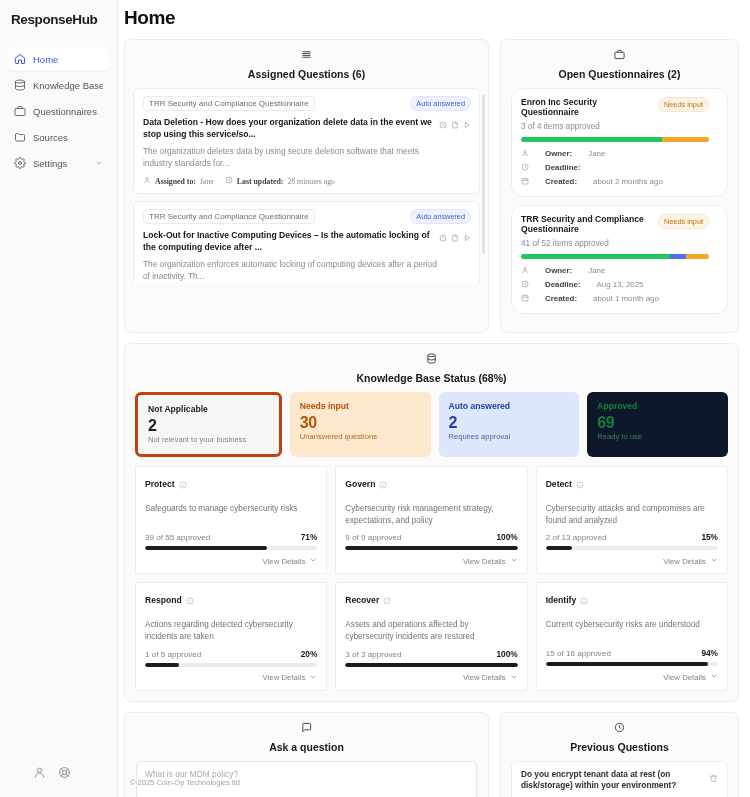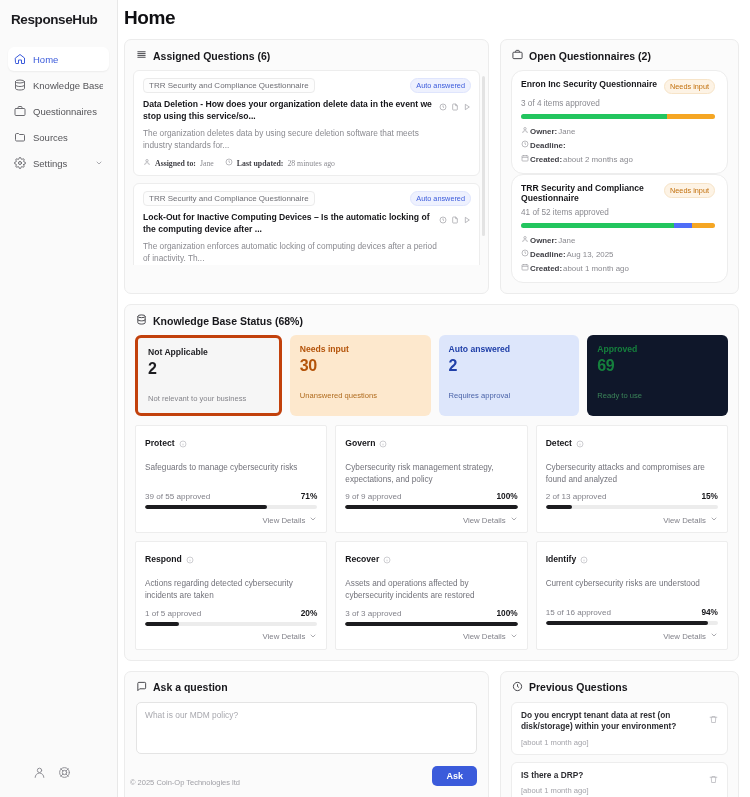--- a/index.html
+++ b/index.html
@@ -51,21 +51,21 @@
   }
 
   .panel {
     background: #fbfbfb;
     border: 1px solid #ececec;
     border-radius: 7px;
   }
   .panel-head {
     display: flex; align-items: center; gap: 6px;
     padding: 9px 11px 8px 11px;
-    font-size: 10.5px; font-weight: bold; color: #17171b;
+    font-size: 10.5px; font-weight: bold; color: #17171b; flex-direction: column;
   }
   .panel-head svg { width: 11px; height: 11px; }
 
   
   .row1 { display: flex; gap: 11px; padding: 10px 11px 0 6px; }
   .col-left { width: 365px; flex: 0 0 365px; }
   .col-right { flex: 1 1 auto; }
 
   .assigned-body { position: relative; height: 195px; overflow: hidden; padding: 0 8px 8px 8px; }
   .qcard {
@@ -98,38 +98,38 @@
   .qmeta b { color: #3f3f45; font-weight: bold; }
   .scrollbar {
     position: absolute; right: 3px; top: 6px; width: 3px; height: 160px;
     background: #e3e3e3; border-radius: 2px;
   }
 
   
   .oq-body { padding: 0 10px 10px 10px; }
   .oqcard {
     background: #ffffff; border: 1px solid #ededed; border-radius: 12px;
-    padding: 8px 12px 9px 9px; 
+    padding: 8px 18px 9px 9px; margin-bottom: 8px;
   }
   .oq-top { display: flex; justify-content: space-between; align-items: flex-start; gap: 6px; }
   .oq-name { font-size: 8.6px; font-weight: bold; color: #17171b; }
   .oq-sub { font-size: 8.2px; color: #8a8a90; margin-top: 5px; }
   .pbar { display: flex; height: 5px; border-radius: 3px; overflow: hidden; margin-top: 6px; background: #ececec; }
   .oq-meta { margin-top: 7px; display: flex; flex-direction: column; gap: 4px; font-size: 7.9px; color: #8a8a90; }
-  .oq-meta-item { display: flex; align-items: center; gap: 1px; }
+  .oq-meta-item { display: flex; align-items: flex-start; gap: 16px; }
   .oq-meta-item svg { width: 8px; height: 8px; }
   .oq-meta b { color: #3f3f45; font-weight: bold; }
 
   
   .kb { margin: 10px 11px 0 6px; }
   .kb-stats { display: flex; gap: 8px; padding: 0 10px; }
   .stat { flex: 1 1 0; border-radius: 6px; padding: 9px 10px 10px 10px; }
   .stat-label { font-size: 8.6px; font-weight: bold; }
   .stat-num { font-size: 16px; font-weight: bold; margin-top: 3px; letter-spacing: -0.3px; }
-  .stat-sub { font-size: 7.6px; margin-top: 16px; }
+  .stat-sub { font-size: 7.6px; margin-top: 0; }
   .stat-na   { background: #f6f6f6; border: 3px solid #c2410c; }
   .stat-na .stat-label, .stat-na .stat-num { color: #1d1d21; }
   .stat-na .stat-sub { color: #85858b; }
   .stat-ni   { background: #fde8cd; }
   .stat-ni .stat-label, .stat-ni .stat-num { color: #b45309; }
   .stat-ni .stat-sub { color: #b06b1e; }
   .stat-aa   { background: #dde6fb; }
   .stat-aa .stat-label, .stat-aa .stat-num { color: #1f3fa8; }
   .stat-aa .stat-sub { color: #4a63a8; }
   .stat-ap   { background: #0f172a; }

